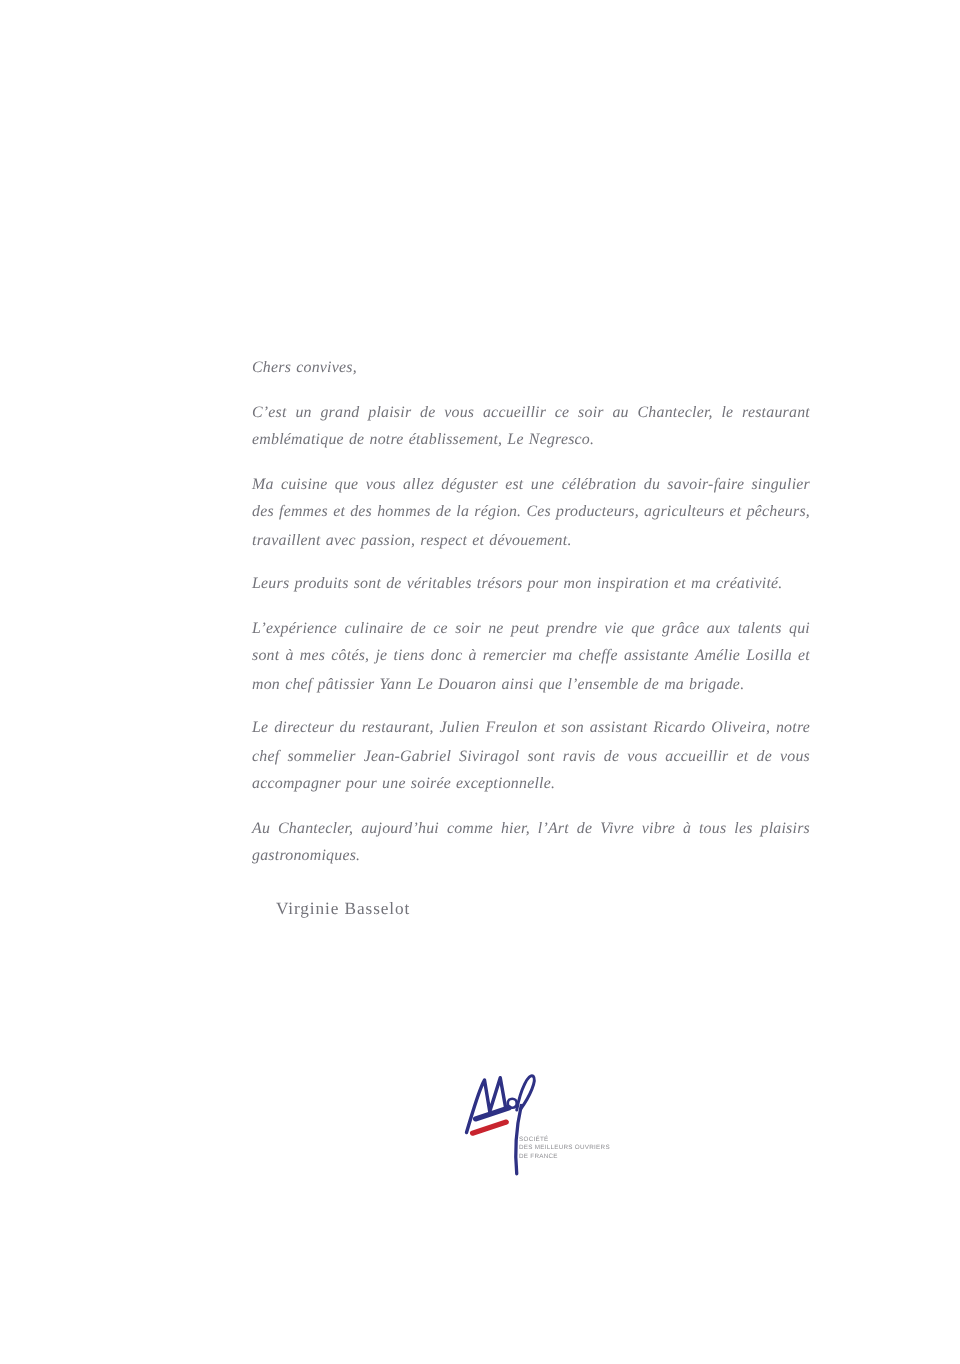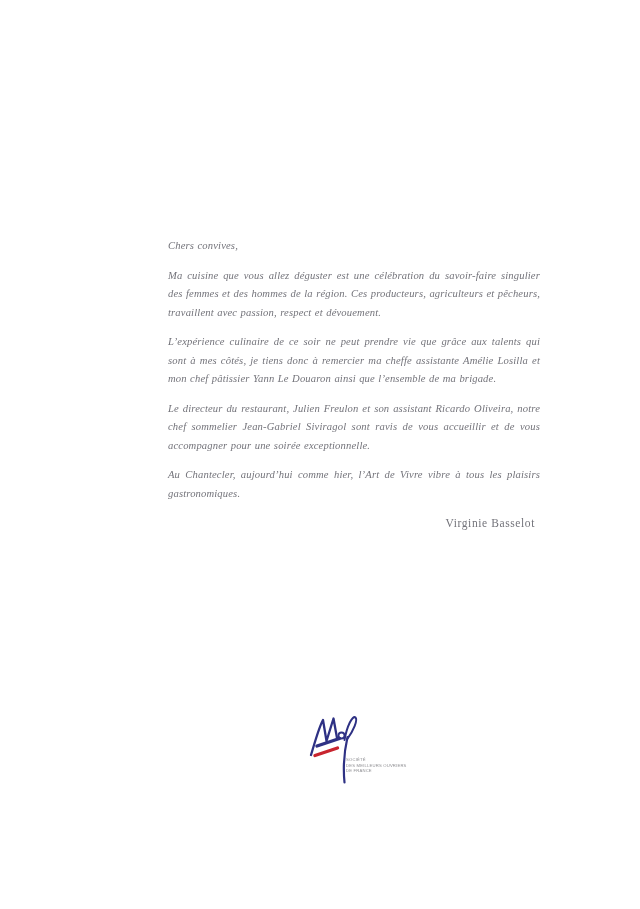--- a/index.html
+++ b/index.html
@@ -26,22 +26,21 @@
     letter-spacing: 0.15px;
     word-spacing: 0.6px;
     text-align: justify;
     margin: 0 0 11px 0;
   }
   .letter .signature {
     font-style: normal;
     font-size: 11.5px;
     line-height: 18.5px;
     letter-spacing: 0.6px;
-    text-align: right;
-    margin: 5px;
+    margin: 16px;
     color: #73737a;
   }
   .logo {
     position: absolute;
     left: 308px; top: 712px;
     width: 115px; height: 78px;
   }
   .logo svg { position: absolute; left: 0; top: 0; display: block; }
   .logo-caption {
     position: absolute;
@@ -57,21 +56,23 @@
   }
 </style>
 </head>
 <body>
 
 <div class="page">
 
   <div class="letter">
     <div>
         <p class="para">Chers convives,</p>
+        <p class="para">C’est un grand plaisir de vous accueillir ce soir au Chantecler, le restaurant emblématique de notre établissement, Le Negresco.</p>
         <p class="para">Ma cuisine que vous allez déguster est une célébration du savoir-faire singulier des femmes et des hommes de la région. Ces producteurs, agriculteurs et pêcheurs, travaillent avec passion, respect et dévouement.</p>
+        <p class="para">Leurs produits sont de véritables trésors pour mon inspiration et ma créativité.</p>
         <p class="para">L’expérience culinaire de ce soir ne peut prendre vie que grâce aux talents qui sont à mes côtés, je tiens donc à remercier ma cheffe assistante Amélie Losilla et mon chef pâtissier Yann Le Douaron ainsi que l’ensemble de ma brigade.</p>
         <p class="para">Le directeur du restaurant, Julien Freulon et son assistant Ricardo Oliveira, notre chef sommelier Jean-Gabriel Siviragol sont ravis de vous accueillir et de vous accompagner pour une soirée exceptionnelle.</p>
         <p class="para">Au Chantecler, aujourd’hui comme hier, l’Art de Vivre vibre à tous les plaisirs gastronomiques.</p>
       </div>
     <p class="signature">Virginie Basselot</p>
   </div>
 
   <div class="logo">
     <svg width="115" height="78" viewBox="0 0 115 78" fill="none" stroke-linecap="round" stroke-linejoin="round">
 

